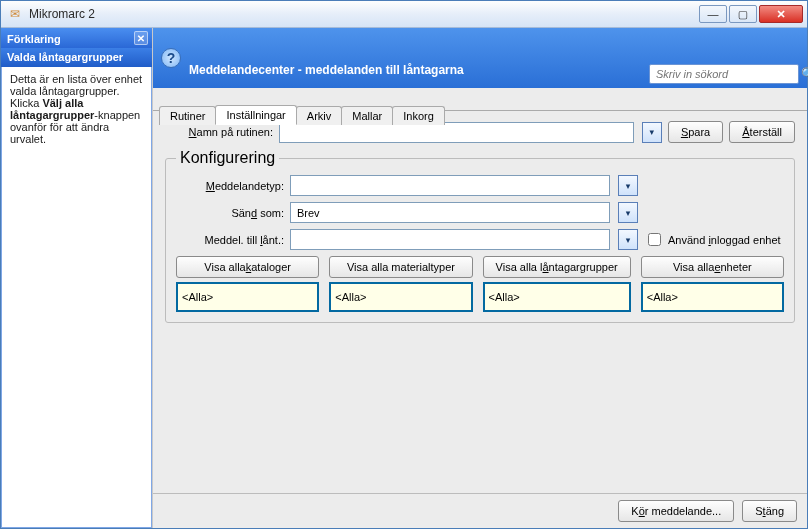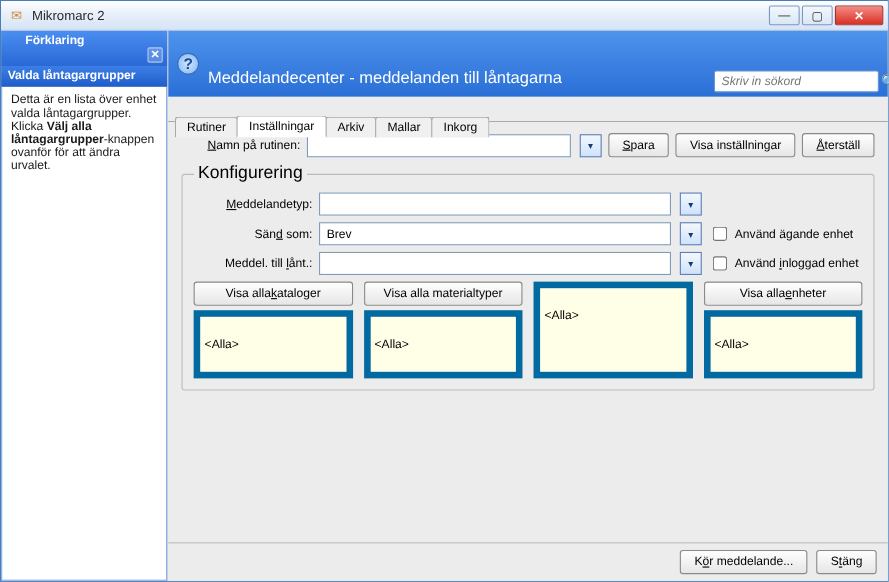--- a/index.html
+++ b/index.html
@@ -64,25 +64,24 @@
     width: 152px;
     background: #fff;
     display: flex;
     flex-direction: column;
     border-right: 1px solid #c9c9c9;
   }
   .side-head {
     background: linear-gradient(#4a8ef0,#2a68d6);
     color: #fff;
     font-weight: bold;
-    padding: 3px 4px 3px 22px;
-    display: flex;
-    align-items: flex-start;
-    font-size: 11px;
-    flex-direction: column;
+    padding: 3px 4px 3px 6px;
+    display: flex;
+    align-items: flex-end;
+    font-size: 11px;
   }
   .side-close {
     margin-left: auto;
     width: 14px; height: 14px;
     background: #fff3;
     border: 1px solid #ffffff88;
     color: #fff;
     font-size: 10px;
     display: inline-flex; align-items:center; justify-content:center;
     border-radius: 2px;
@@ -124,22 +123,22 @@
     border-radius: 10px;
     background: radial-gradient(#cfe6ff,#7fb6f5);
     border: 1px solid #3a6fb8;
     color: #1a4a8a;
     font-weight: bold;
     display: inline-flex; align-items:center; justify-content:center;
     font-size: 14px;
   }
   .main-title {
     color: #fff;
-    font-size: 15px;
-    font-weight: 400;
+    font-size: 12px;
+    font-weight: 700;
     flex: 1;
     white-space: nowrap;
     margin-top: 24px;
   }
   .searchbox {
     display: flex;
     align-items: center;
     background: #fff;
     border: 1px solid #6a94d5;
     border-radius: 2px;
@@ -261,22 +260,22 @@
   }
   .colbox {
     display: flex;
     flex-direction: column;
     min-height: 0;
   }
   .colbox .btn { width: 100%; margin-bottom: 4px; }
   .listbox {
     flex:1;
     background: #ffffe8;
-    border: 6px solid #0369a1;
-    padding: 19px 4px;
+    border: 2px solid #0369a1;
+    padding: 7px 4px;
     font-size: 11px;
     overflow: auto;
   }
   .footer {
     border-top: 1px solid #bcbcbc;
     padding: 6px 10px;
     display: flex;
     justify-content: flex-end;
     gap: 8px;
     background: #ececec;
@@ -334,21 +333,20 @@
         <div class="formrow">
           <span class="lbl"><span class="u">N</span><span>amn på rutinen:</span></span>
           <span class="combo">
             <span class="cval"></span>
           </span>
           <span class="ddbtn">▾</span>
           <span class="btn">
               <span class="u">S</span>
               <span>para</span>
             </span>
-          <span class="btn">Visa inställningar</span>
           <span class="btn">
               <span class="u">Å</span>
               <span>terställ</span>
             </span>
         </div>
 
         <fieldset class="konf">
           <legend>Konfigurering</legend>
 
           <div class="formrow">
@@ -358,24 +356,20 @@
               </span>
             <span class="ddbtn">▾</span>
           </div>
 
           <div class="formrow">
             <span class="lbl"><span>Sän</span><span class="u">d</span><span> som:</span></span>
             <span class="combo short">
                 <span class="cval">Brev</span>
               </span>
             <span class="ddbtn">▾</span>
-            <label class="chk">
-              <input type="checkbox" style="">
-              <span>Använd ägande enhet</span>
-            </label>
           </div>
 
           <div class="formrow">
             <span class="lbl"><span>Meddel. till </span><span class="u">l</span><span>ånt.:</span></span>
             <span class="combo short">
                 <span class="cval"></span>
               </span>
             <span class="ddbtn">▾</span>
             <label class="chk">
               <input type="checkbox" style="">
@@ -386,20 +380,25 @@
           <div class="col4">
             <div class="colbox">
               <span class="btn">Visa alla <span class="u">k</span>ataloger</span>
               <div class="listbox"><span>&lt;Alla&gt;</span></div>
             </div>
             <div class="colbox">
               <span class="btn">Visa alla materialtyper</span>
               <div class="listbox"><span>&lt;Alla&gt;</span></div>
             </div>
             <div class="colbox">
+              <span class="btn">
+                  <span>Visa alla l</span>
+                  <span class="u">å</span>
+                  <span>ntagargrupper</span>
+                </span>
               <div class="listbox"><span>&lt;Alla&gt;</span></div>
             </div>
             <div class="colbox">
               <span class="btn">
                   <span>Visa alla </span>
                   <span class="u">e</span>
                   <span>nheter</span>
                 </span>
               <div class="listbox"><span>&lt;Alla&gt;</span></div>
             </div>

